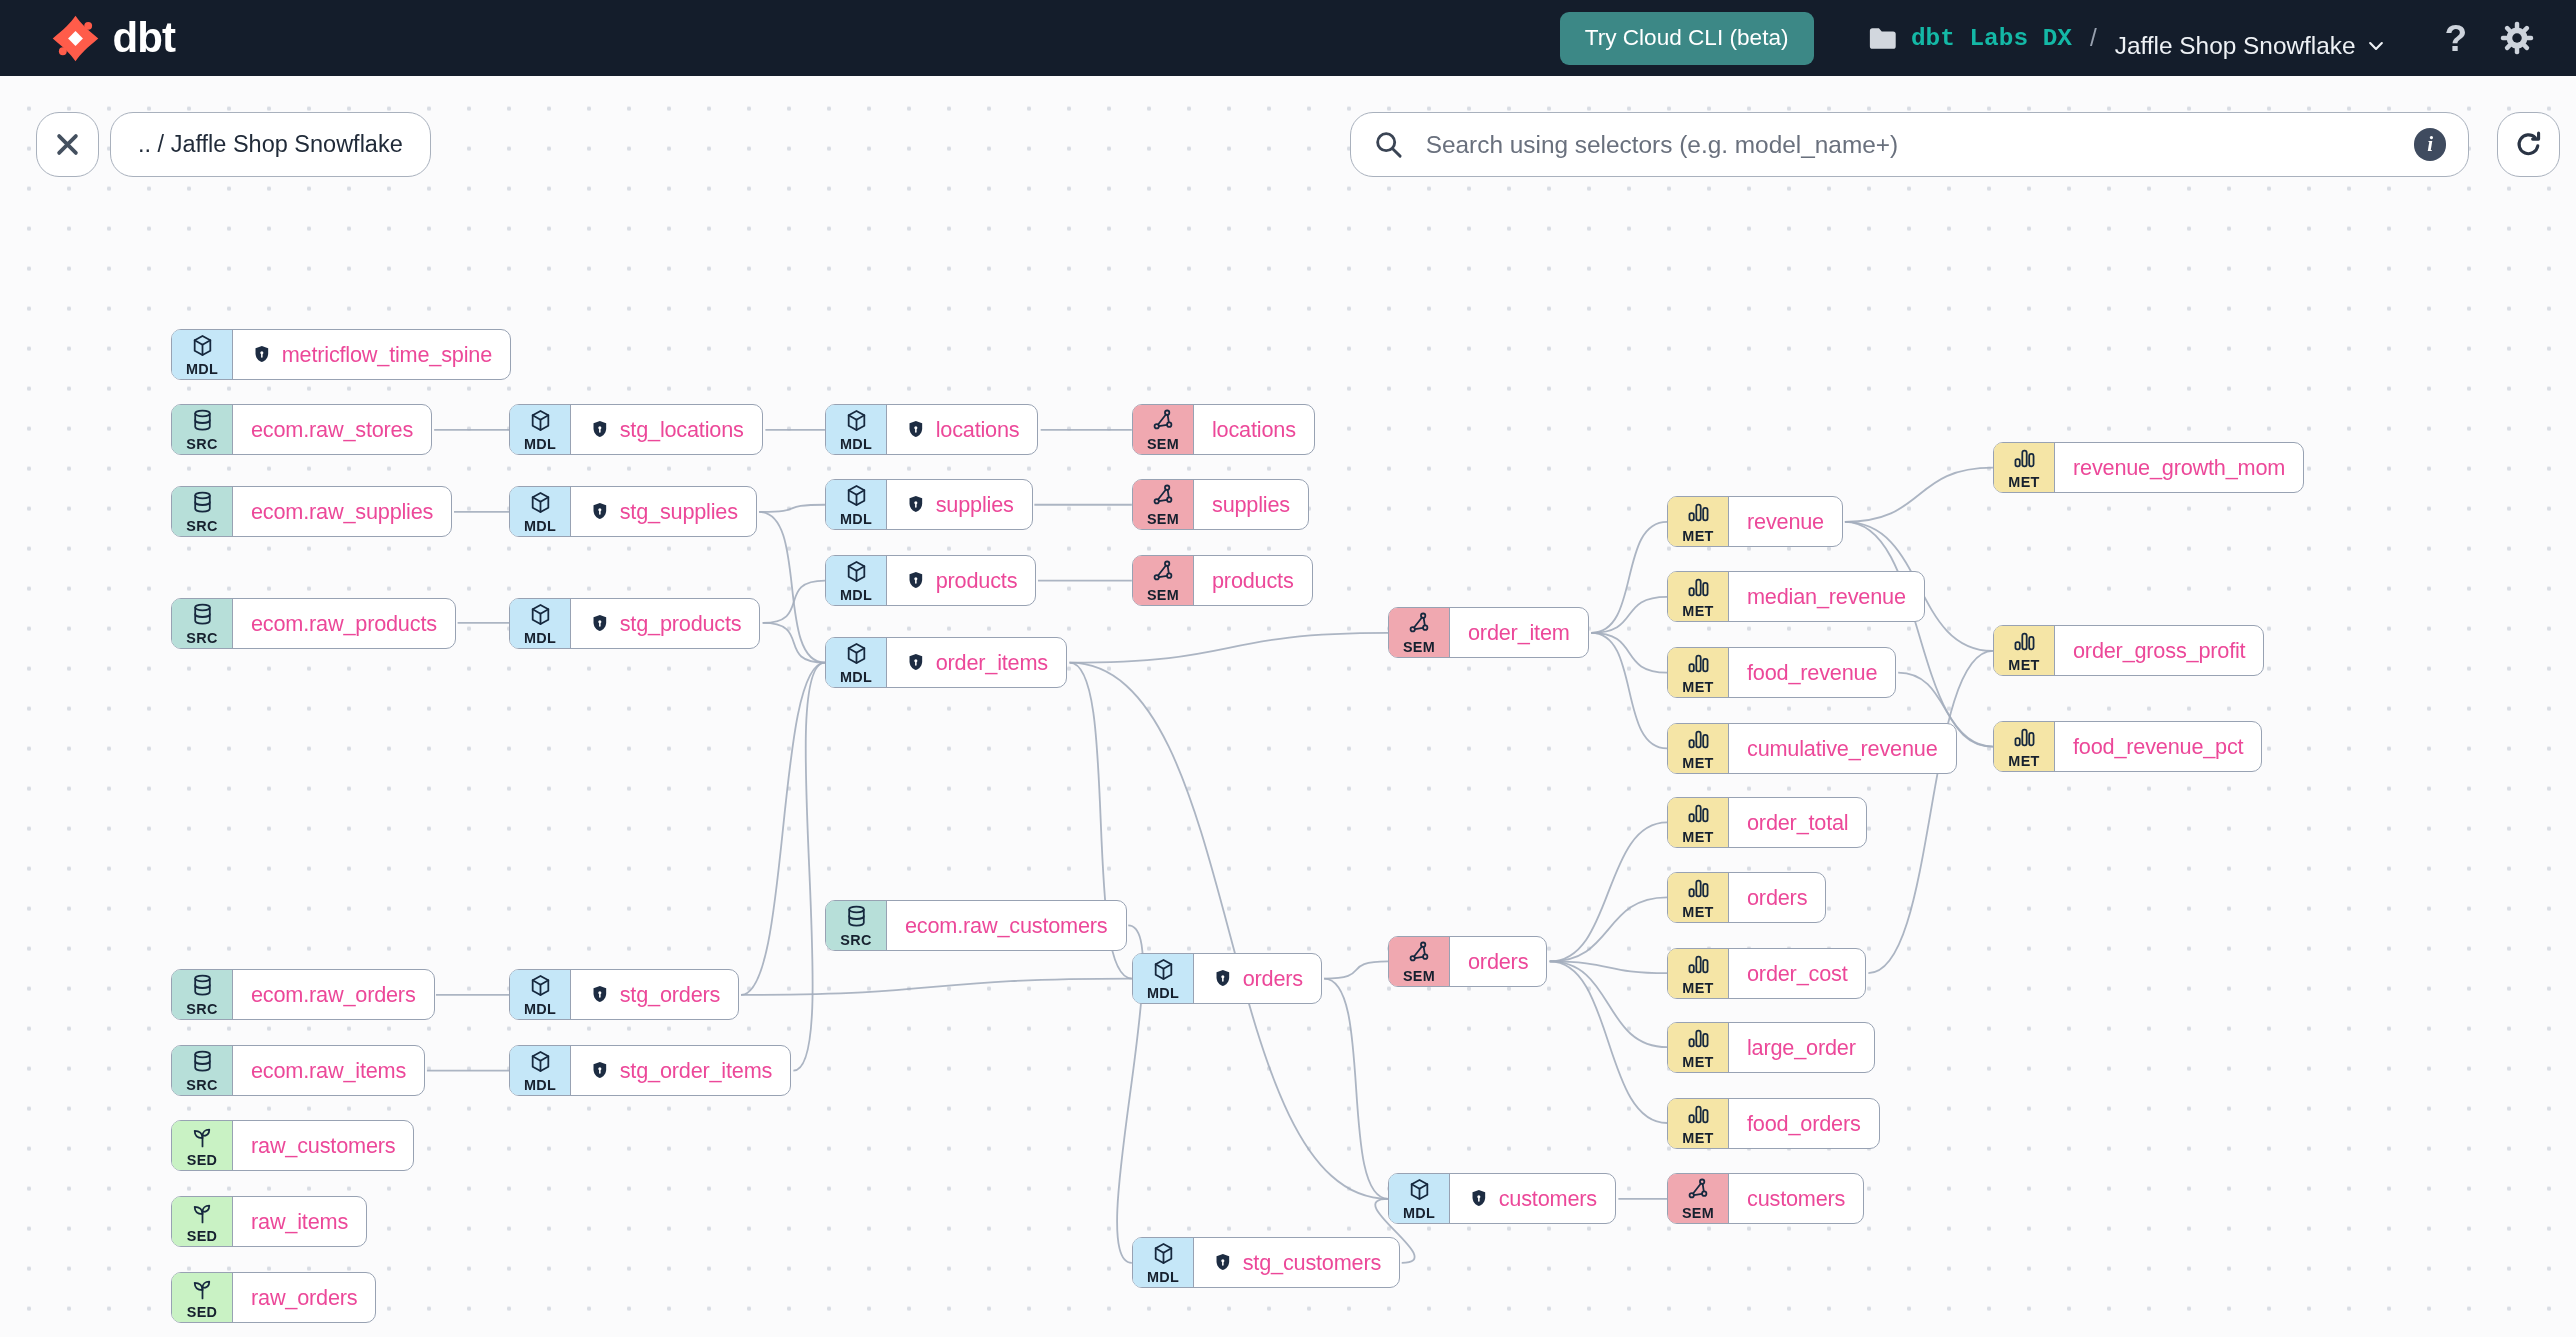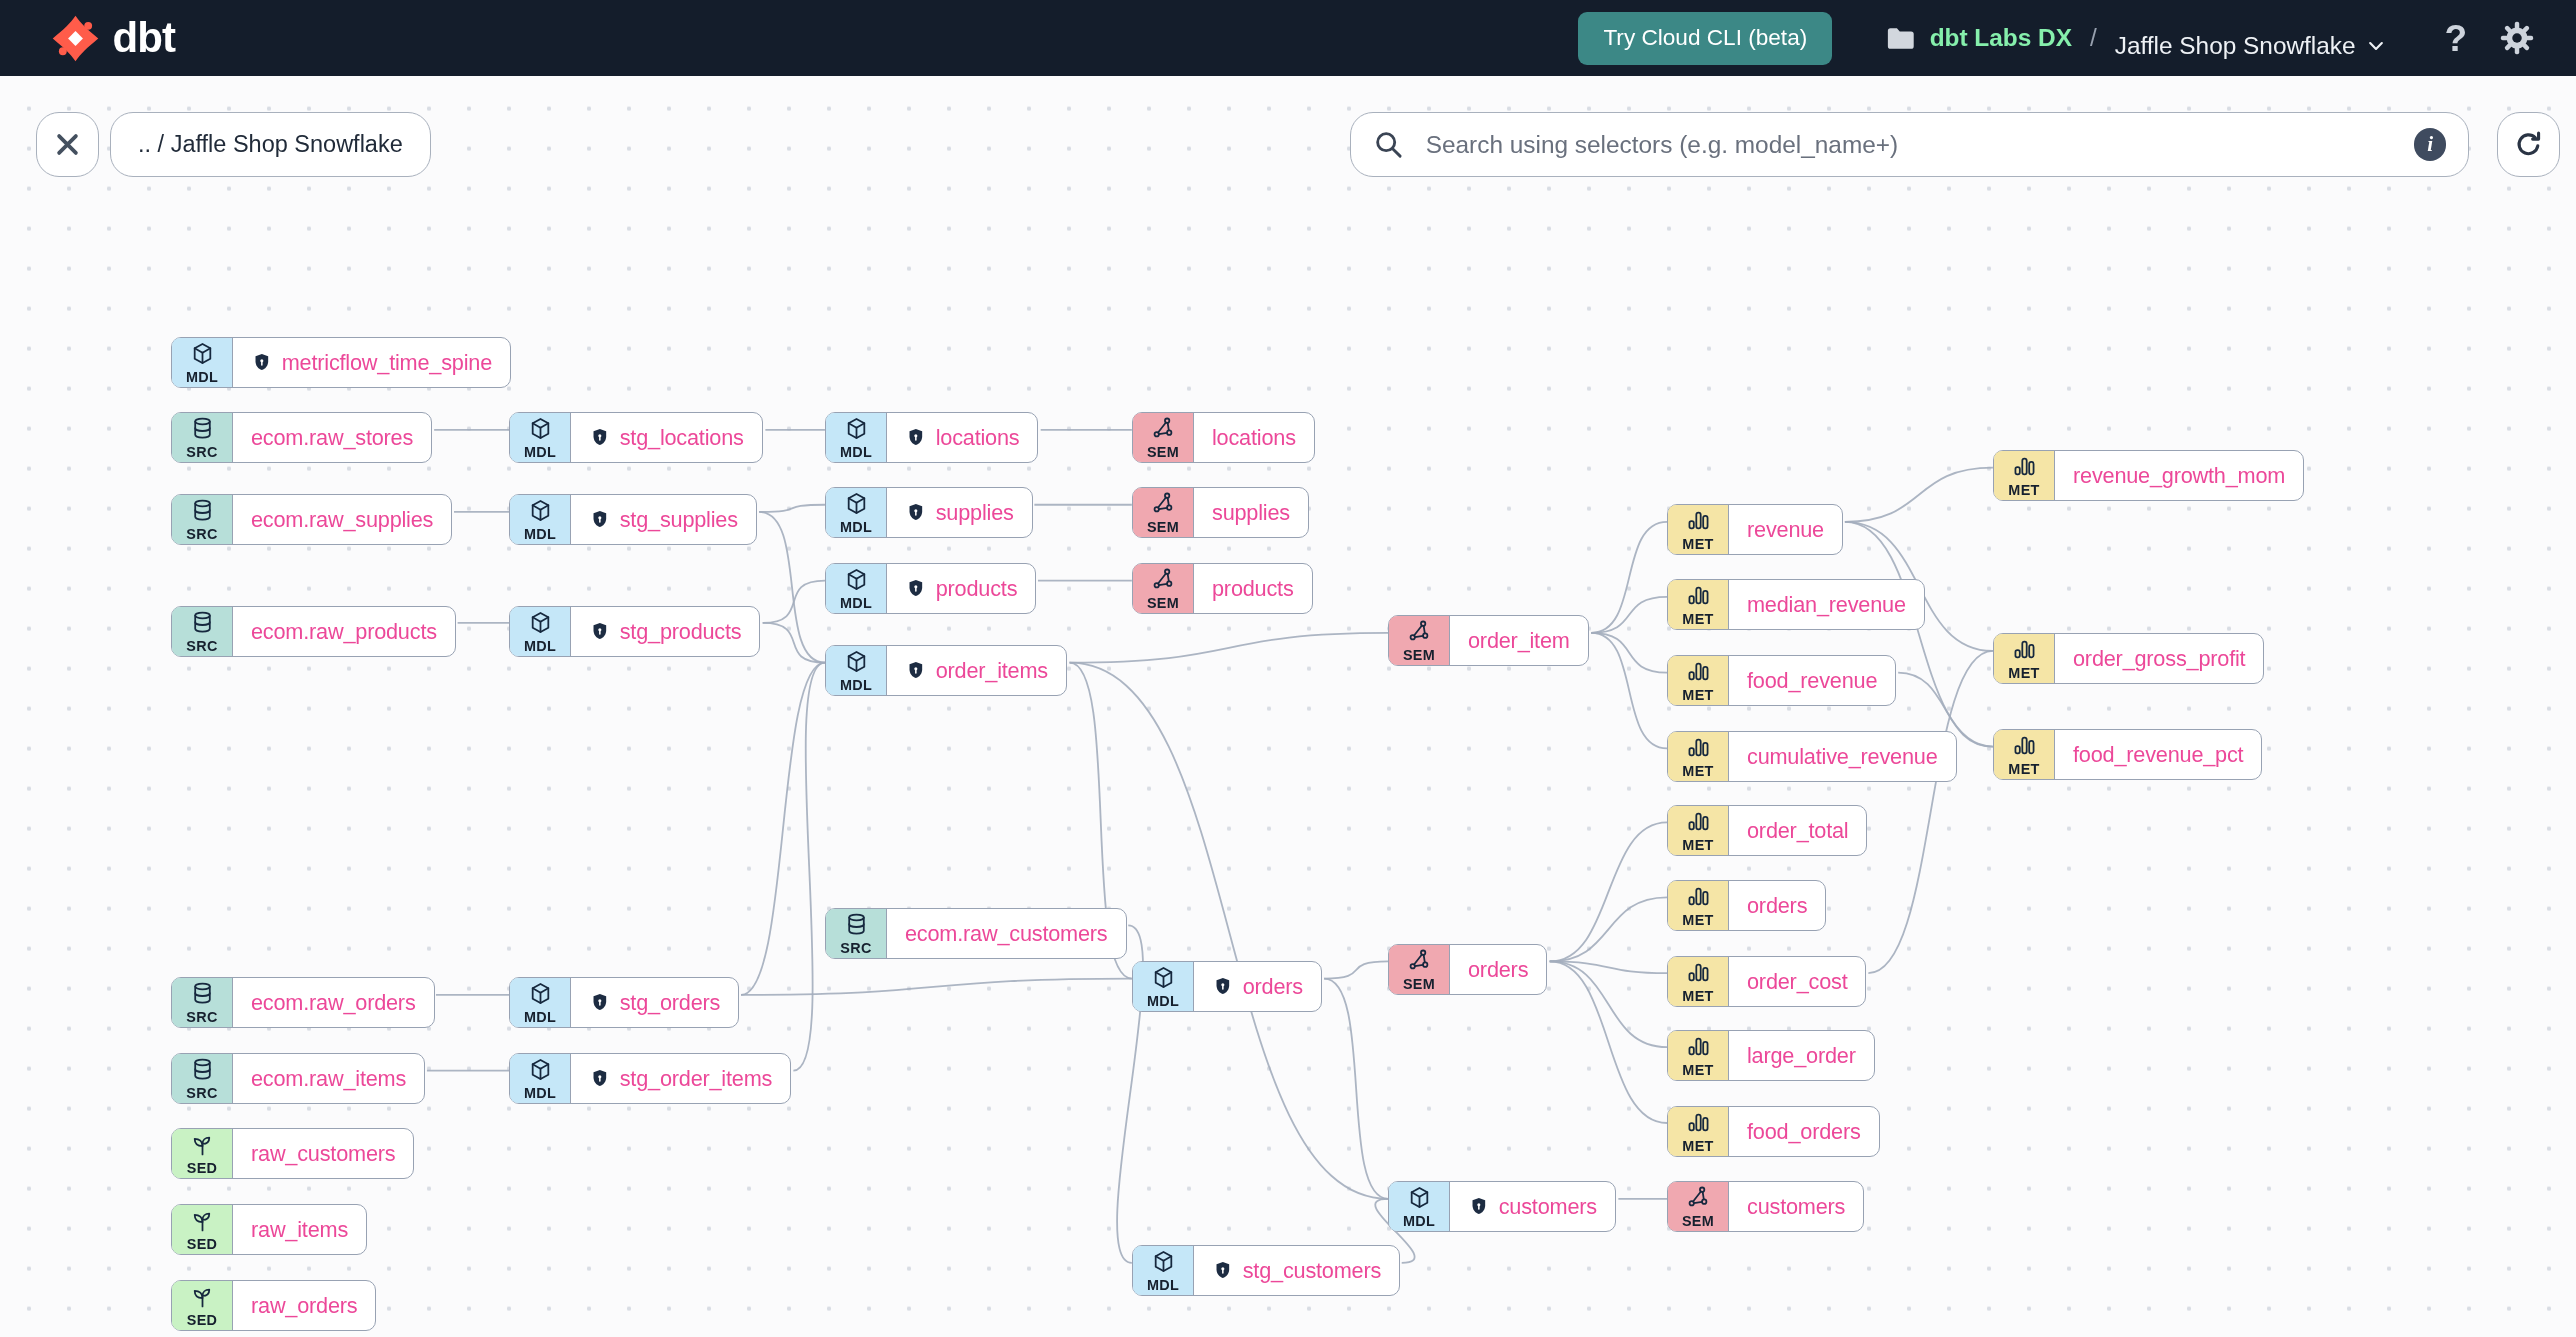--- a/index.html
+++ b/index.html
@@ -10,21 +10,21 @@
           display:flex;align-items:center;padding:0 40px 0 51px;box-sizing:border-box;z-index:10;}
   .brand{display:flex;align-items:center;gap:12.6px;margin-right:87px;}
   .brand-text{color:#ffffff;font-size:42px;font-weight:700;letter-spacing:-0.9px;}
   .nav-menu{display:flex;align-items:center;gap:60px;}
   .nav-item{color:#f2f4f7;font-size:24.4px;font-weight:600;display:flex;align-items:center;gap:9px;cursor:pointer;}
   .nav-item svg{margin-top:2.7px;}
   .nav-spacer{flex:1;}
   .cta-btn{background:#3c8886;color:#ffffff;font-size:22.6px;font-weight:500;border:none;
            border-radius:9px;padding:13.5px 25px;cursor:pointer;font-family:inherit;}
   .proj-group{display:flex;align-items:center;gap:14.4px;margin-left:52px;}
-  .proj-name{color:#86efac;font-size:24.4px;font-weight:700;}
+  .proj-name{color:#14b8a6;font-size:24.4px;font-weight:700;font-family:Liberation Mono, monospace;}
   .proj-sep{color:#97a0ae;font-size:24.4px;padding:0 3.6px;}
   .env-name{color:#eef1f5;font-size:24.4px;font-weight:400;display:flex;align-items:center;gap:10.8px;margin-top:16px;}
   .help-q{color:#cdd3dc;font-size:37px;font-weight:700;margin-left:58px;line-height:1;cursor:pointer;}
   .gear{margin-left:31px;cursor:pointer;display:flex;}
   
   .canvas-bg{position:absolute;left:0;top:76px;width:2576px;height:1262px;background:#fbfbfc;
      background-image:radial-gradient(circle,#d9dde4 2px,transparent 2.3px);
      background-size:40px 40px;background-position:9px 12.6px;}
   
   .tool{position:absolute;z-index:6;background:#ffffff;border:1.8px solid #a9b1bd;border-radius:23px;
@@ -33,21 +33,21 @@
   #crumb{left:110px;top:112px;height:65px;padding:0 27px;font-size:23.5px;color:#212b39;}
   #searchbox{left:1350px;top:112px;width:1119px;height:65px;padding:0 21.7px;gap:20px;}
   #searchbox input{flex:1;border:none;outline:none;font-size:24.4px;color:#333c49;font-family:inherit;background:transparent;}
   #searchbox input::placeholder{color:#69707d;}
   .info-dot{width:32.5px;height:32.5px;border-radius:50%;background:#3f4b5f;color:#ffffff;display:flex;
             align-items:center;justify-content:center;font-size:21px;font-weight:700;font-family:"Liberation Serif",serif;font-style:italic;}
   #refresh-btn{left:2497px;top:112px;width:63px;height:65px;justify-content:center;cursor:pointer;}
   
   #edges{position:absolute;left:0;top:0;width:2576px;height:1338px;z-index:1;pointer-events:none;}
   .node{position:absolute;z-index:2;display:flex;align-items:stretch;background:#ffffff;
-        border:1.8px solid #98a2b3;border-radius:10px;height:51px;box-sizing:border-box;cursor:pointer;margin-top:8px;}
+        border:1.8px solid #98a2b3;border-radius:10px;height:51px;box-sizing:border-box;cursor:pointer;}
   .badge{width:60px;border-right:1.8px solid #98a2b3;border-radius:8.1px 0 0 8.1px;display:flex;flex-direction:column;
          align-items:center;justify-content:center;gap:0.9px;flex:none;}
   .badge .ttxt{font-size:14.4px;font-weight:600;color:#16202e;letter-spacing:0.3px;line-height:1;}
   .nlabel{display:flex;align-items:center;gap:9px;padding:0 18px;white-space:nowrap;
           font-size:21.7px;color:#ec4899;letter-spacing:-0.2px;}
 </style>
 </head>
 <body>
 
 <div id="app">

